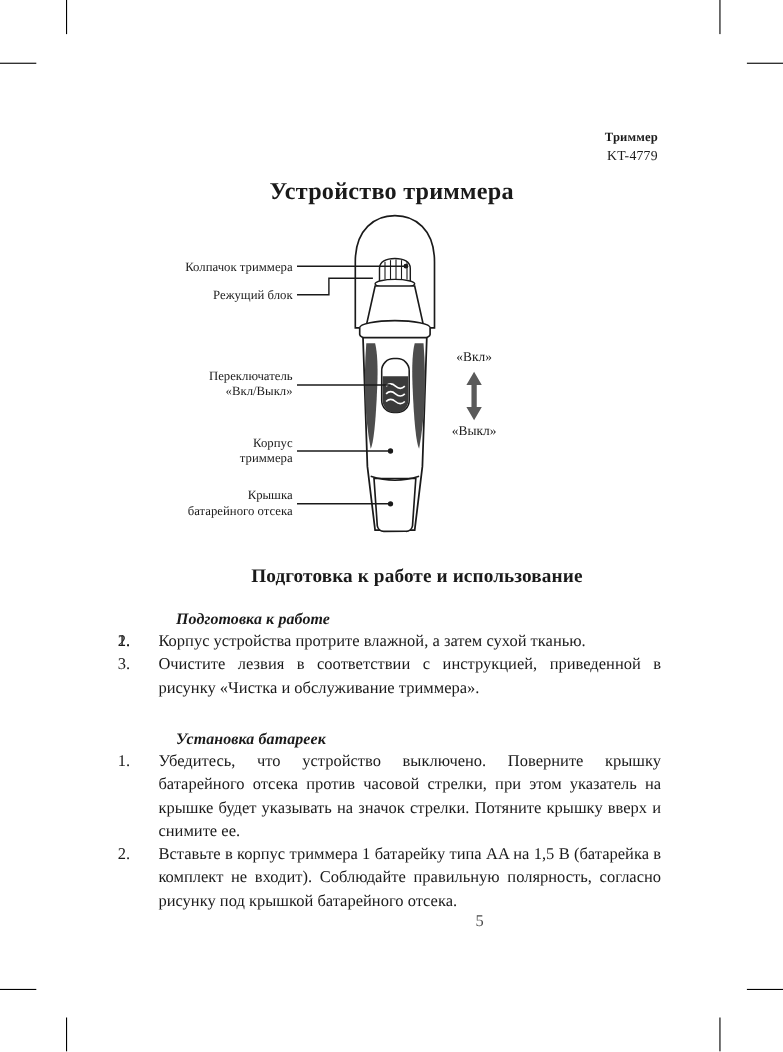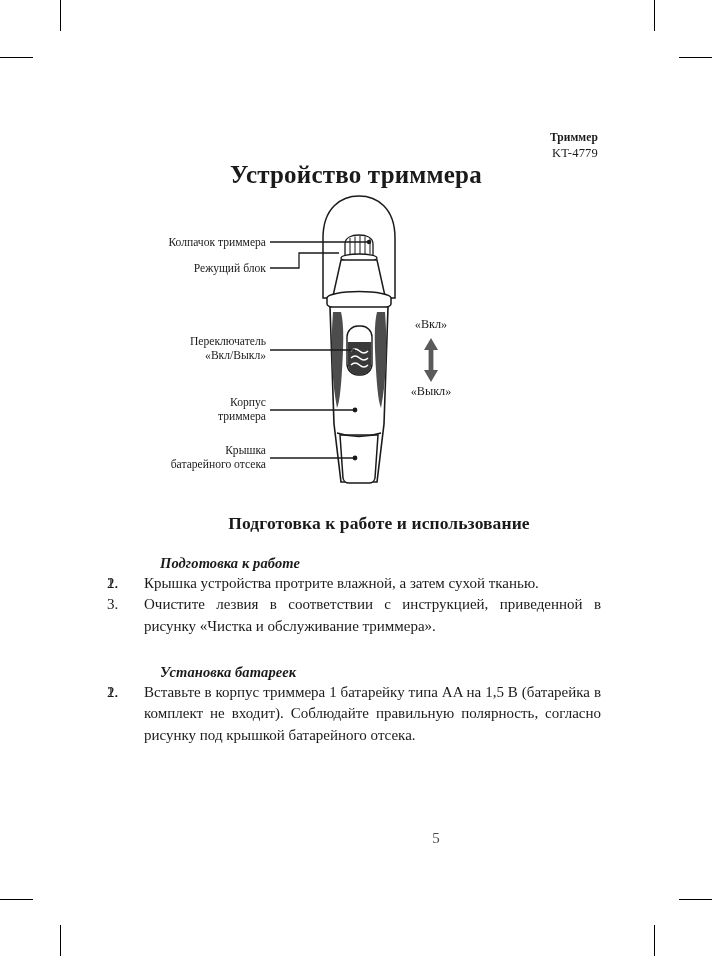--- a/index.html
+++ b/index.html
@@ -40,21 +40,21 @@
     left: 0;
     top: 0;
     width: 712px;
     height: 956px;
   }
 
   
   .running-head {
     position: absolute;
     right: 114px;
-    top: 130px;
+    top: 118px;
     text-align: right;
     line-height: 1.28;
   }
   .running-head .model-name {
     font-weight: bold;
     font-size: 11.5px;
     letter-spacing: .1px;
   }
   .running-head .model-code {
     font-size: 12.5px;
@@ -62,21 +62,21 @@
   }
 
   
   .h-center {
     position: absolute;
     left: 0;
     width: 712px;
     text-align: center;
     font-weight: bold;
   }
-  #title-device  { top: 161px; font-size: 25px; letter-spacing: .2px; }
+  #title-device  { top: 161px; font-size: 22px; letter-spacing: .2px; }
   #title-prepare { top: 513px; font-size: 17.5px; letter-spacing: .1px; margin-left: 23px; }
 
   
   .figure {
     position: absolute;
     left: 0;
     top: 190px;
     width: 712px;
     height: 310px;
     padding-left: 20px;
@@ -241,34 +241,35 @@
   <div class="h-center" id="title-prepare">Подготовка к работе и использование</div>
 
   <div class="body-block" id="block-prepare">
     <div class="sub-head">Подготовка к работе</div>
     <ol class="steps">
       <li>
         <span class="num">1.</span>
       </li>
       <li>
         <span class="num">2.</span>
-        <span>Крышка устройства протрите влажной, а затем сухой тканью.</span>
+        <span>Корпус устройства протрите влажной, а затем сухой тканью.</span>
       </li>
       <li>
         <span class="num">3.</span>
         <span>Очистите лезвия в соответствии с инструкцией, приведенной в рисунку «Чистка и обслуживание триммера».</span>
       </li>
     </ol>
   </div>
 
   <div class="body-block" id="block-battery">
     <div class="sub-head">Установка батареек</div>
     <ol class="steps">
       <li>
         <span class="num">1.</span>
+        <span>Убедитесь, что устройство выключено. Поверните крышку батарейного отсека против часовой стрелки, при этом указатель на крышке будет указывать на значок стрелки. Потяните крышку вверх и снимите ее.</span>
       </li>
       <li>
         <span class="num">2.</span>
         <span>Вставьте в корпус триммера 1 батарейку типа AA на 1,5 В (батарейка в комплект не входит). Соблюдайте правильную полярность, согласно рисунку под крышкой батарейного отсека.</span>
       </li>
     </ol>
   </div>
 
   <div class="folio">5</div>
 

